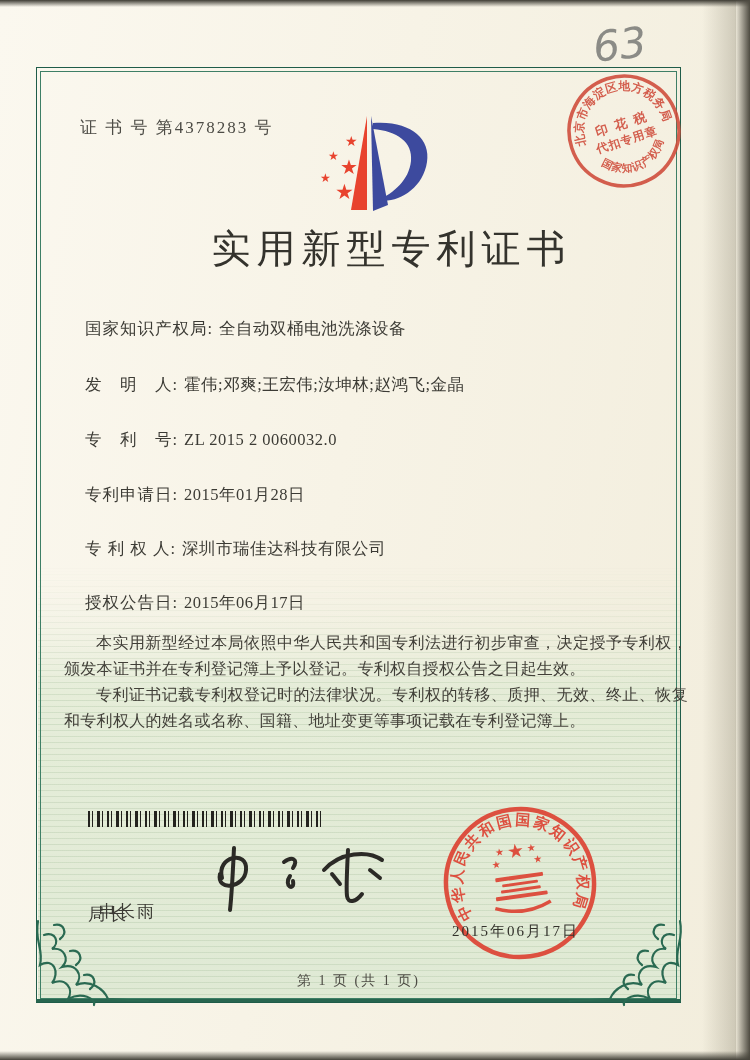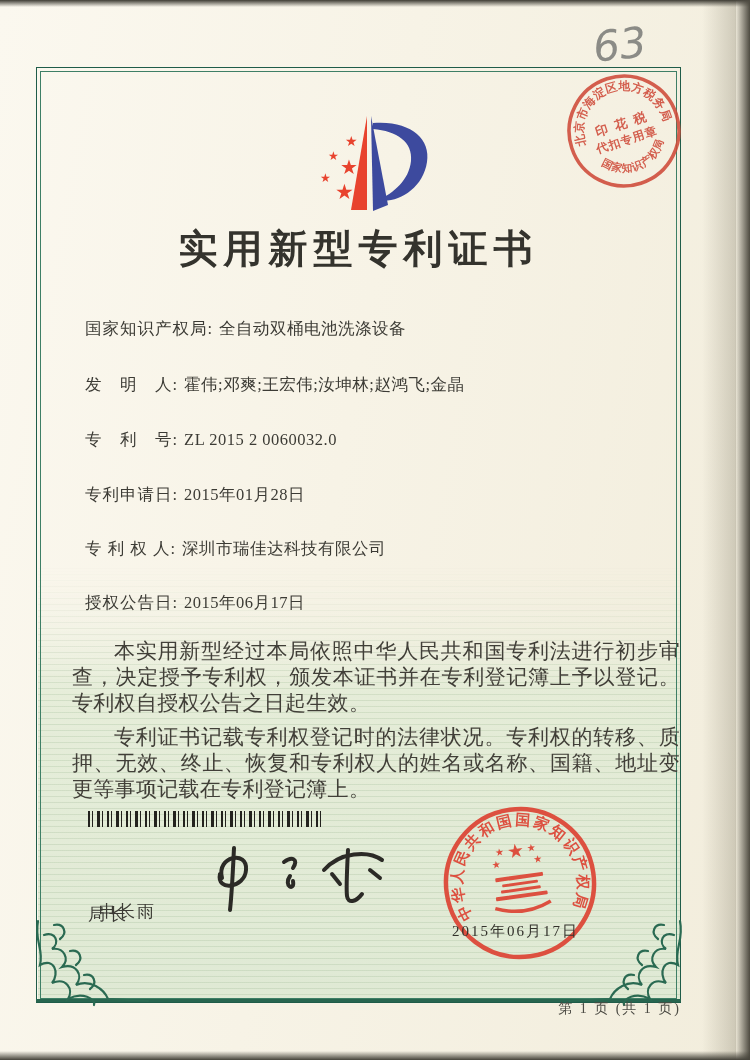--- a/index.html
+++ b/index.html
@@ -35,48 +35,48 @@
   .corner-bl{left:30px;top:915px;}
   .corner-br{left:568px;top:915px;transform:scaleX(-1);}
 
   .cert-no{position:absolute;left:80px;top:116px;font-size:17px;color:#4d4c46;letter-spacing:2px;}
   .handwritten{position:absolute;left:593px;top:20px;font-size:42px;color:#8b8b86;
      font-family:"DejaVu Sans",sans-serif;font-style:italic;transform:rotate(-6deg);}
 
   .tax-stamp{position:absolute;left:563px;top:70px;width:122px;height:122px;opacity:.88;}
   .logo{position:absolute;left:293px;top:110px;width:160px;height:110px;}
 
-  .title{position:absolute;left:36px;top:222px;width:645px;text-align:center;
-         font-size:39px;font-weight:bold;color:#34332d;letter-spacing:6px;}
+  .title{position:absolute;left:36px;top:222px;width:711px;text-align:center;
+         font-size:39px;font-weight:normal;color:#34332d;letter-spacing:6px;}
 
   .fields{position:absolute;left:85px;top:318px;width:580px;}
   .field-row{position:absolute;left:0;font-size:16.5px;color:#3c3b35;white-space:nowrap;}
   .field-row .lbl{letter-spacing:1px;}
   .field-row .val{margin-left:6px;letter-spacing:.5px;margin-top:27px;}
   .fr0{top:0px;} .fr1{top:56px;} .fr2{top:111px;} .fr3{top:166px;} .fr4{top:220px;} .fr5{top:274px;}
 
   .paragraphs{position:absolute;left:64px;top:630px;width:624px;}
-  .para{font-size:21px;line-height:26px;color:#413f38;text-indent:2em;
-        text-align:justify;letter-spacing:.3px;margin:8px;}
+  .para{font-size:16px;line-height:26px;color:#413f38;text-indent:2em;
+        text-align:justify;letter-spacing:.3px;margin:0;}
 
   .barcode{position:absolute;left:88px;top:811px;width:235px;height:16px;
      background:repeating-linear-gradient(90deg,
        #23221e 0 2px,transparent 2px 4px,#23221e 4px 5px,transparent 5px 9px,
        #23221e 9px 12px,transparent 12px 14px,#23221e 14px 15px,transparent 15px 19px);}
 
   .sig-title{position:absolute;left:88px;top:868px;font-size:17px;color:#3b3a34;letter-spacing:4px;margin-top:35px;}
   .sig-name{position:absolute;left:99px;top:900px;font-size:17px;color:#3b3a34;letter-spacing:2px;text-align:right;}
   .sig-script{position:absolute;left:200px;top:840px;width:210px;height:85px;}
 
   .seal{position:absolute;left:440px;top:803px;width:160px;height:160px;opacity:.9;}
   .seal-date{position:absolute;left:452px;top:922px;font-size:15px;color:#33322c;
              letter-spacing:2px;z-index:5;}
 
-  .footer{position:absolute;left:36px;top:972px;width:645px;text-align:right;
-          font-size:14px;color:#4c4b44;letter-spacing:2px;margin-top:28px;}
+  .footer{position:absolute;left:36px;top:972px;width:645px;text-align:center;
+          font-size:14px;color:#4c4b44;letter-spacing:2px;}
 </style>
 </head>
 <body>
 
 <div id="page">
 
   <div class="guilloche"></div>
 
   <div class="frame">
     <div class="frame-inner"></div>
@@ -95,20 +95,21 @@
   <svg class="corner-flourish corner-br" viewBox="0 0 120 95">
     <g fill="none" stroke="#2a6a52" stroke-width="2.2" stroke-linecap="round">
       <path d="M8,6 C4,26 14,34 10,50 C24,42 30,58 22,68 C36,62 44,74 38,84 C52,76 66,84 64,90"></path>
       <path d="M14,20 C26,16 30,28 22,34 C34,32 40,44 32,52 C46,48 54,60 46,70 C60,64 74,74 78,84 L118,86"></path>
       <path d="M24,10 C34,8 38,18 30,24"></path>
       <path d="M40,36 C50,34 54,44 46,50"></path>
       <path d="M54,60 C64,58 68,68 60,74"></path>
     </g>
   </svg>
 
+  <div class="cert-no">证 书 号 第4378283 号</div>
 
   <div class="handwritten">63</div>
 
   <svg class="tax-stamp" viewBox="0 0 120 120">
     <g transform="rotate(-18 60 60)" fill="#cf4a39" stroke="none">
       <circle cx="60" cy="60" r="54" fill="none" stroke="#cf4a39" stroke-width="3.5"></circle>
       <defs>
         <path id="taxTop" d="M20.2,63.5 A40,40 0 1 1 99.8,63.5" fill="none"></path>
         <path id="taxBottom" d="M27.2,82.9 A40,40 0 0 0 92.8,82.9" fill="none"></path>
       </defs>

